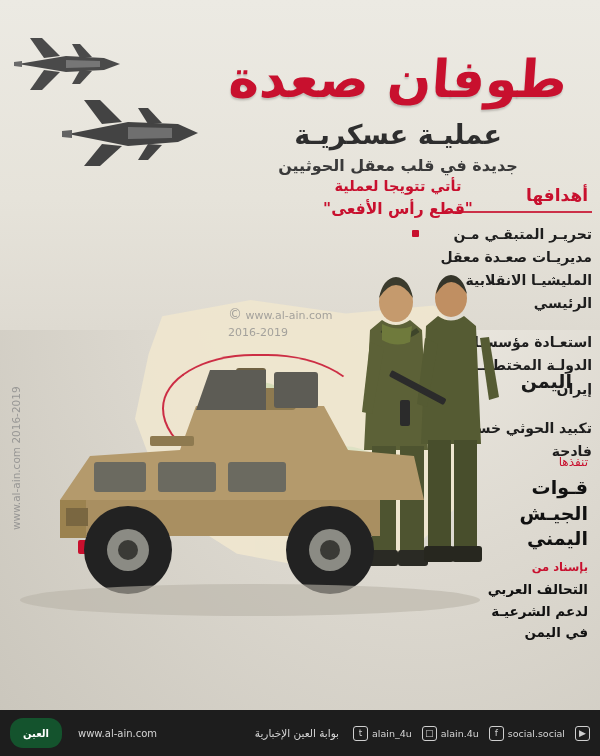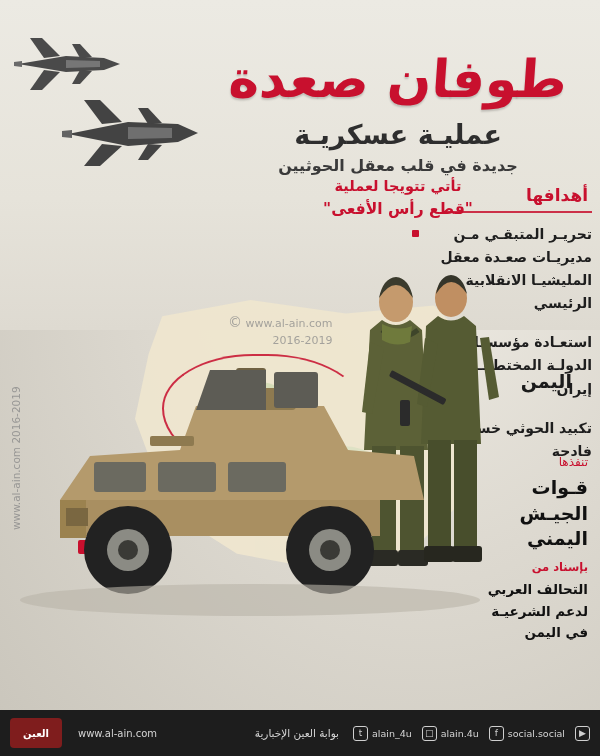--- a/index.html
+++ b/index.html
@@ -106,22 +106,22 @@
     text-align: center; font-size: 11.5px; font-weight: bold; color: #7b2a18;
     line-height: 1.4;
   }
   .yemen-label {
     position: absolute; right: 28px; top: 370px;
     font-size: 19px; font-weight: bold; color: #1b1b1b; margin-left: 48px;
   }
 
   
   .wm-center {
-    position: absolute; left: 228px; top: 312px;
-    font-size: 11px; color: #8b8b8b; opacity: .75; text-align: right;
+    position: absolute; left: 228px; top: 304px;
+    font-size: 11px; color: #8b8b8b; opacity: .75; text-align: left;
     line-height: 1.5; direction: ltr;
   }
   .wm-center .c { font-size: 14px; }
   .wm-left {
     position: absolute; left: 10px; top: 530px;
     transform: rotate(-90deg); transform-origin: left top;
     font-size: 10.5px; color: #8a8a8a; opacity: .8; direction: ltr;
     white-space: nowrap;
   }
 
@@ -153,21 +153,21 @@
   .social .item { display: flex; align-items: center; gap: 4px; }
   .social .sq {
     width: 15px; height: 15px; border: 1.4px solid #cfcfcf; border-radius: 3px;
     display: flex; align-items: center; justify-content: center;
     font-size: 9px; color: #cfcfcf; line-height: 1;
   }
   .social .nm { font-size: 9.5px; color: #d5d5d5; }
   .footer-mid { font-size: 10.5px; color: #d5d5d5; margin-right: 14px; }
   .footer-spacer { flex: 1; }
   .brand {
-    width: 52px; height: 30px; background: #7f1d1d; border-radius: 4px;
+    width: 52px; height: 30px; background: #14532d; border-radius: 13px;
     display: flex; align-items: center; justify-content: center;
     color: #fff; font-size: 10px; font-weight: bold;
   }
   .brand-url { font-size: 10px; color: #d5d5d5; margin-left: 8px; direction: ltr; }
   .footer-right-group { display: flex; align-items: center; gap: 8px; }
 </style>
 </head>
 <body>
 
 <div class="poster">

